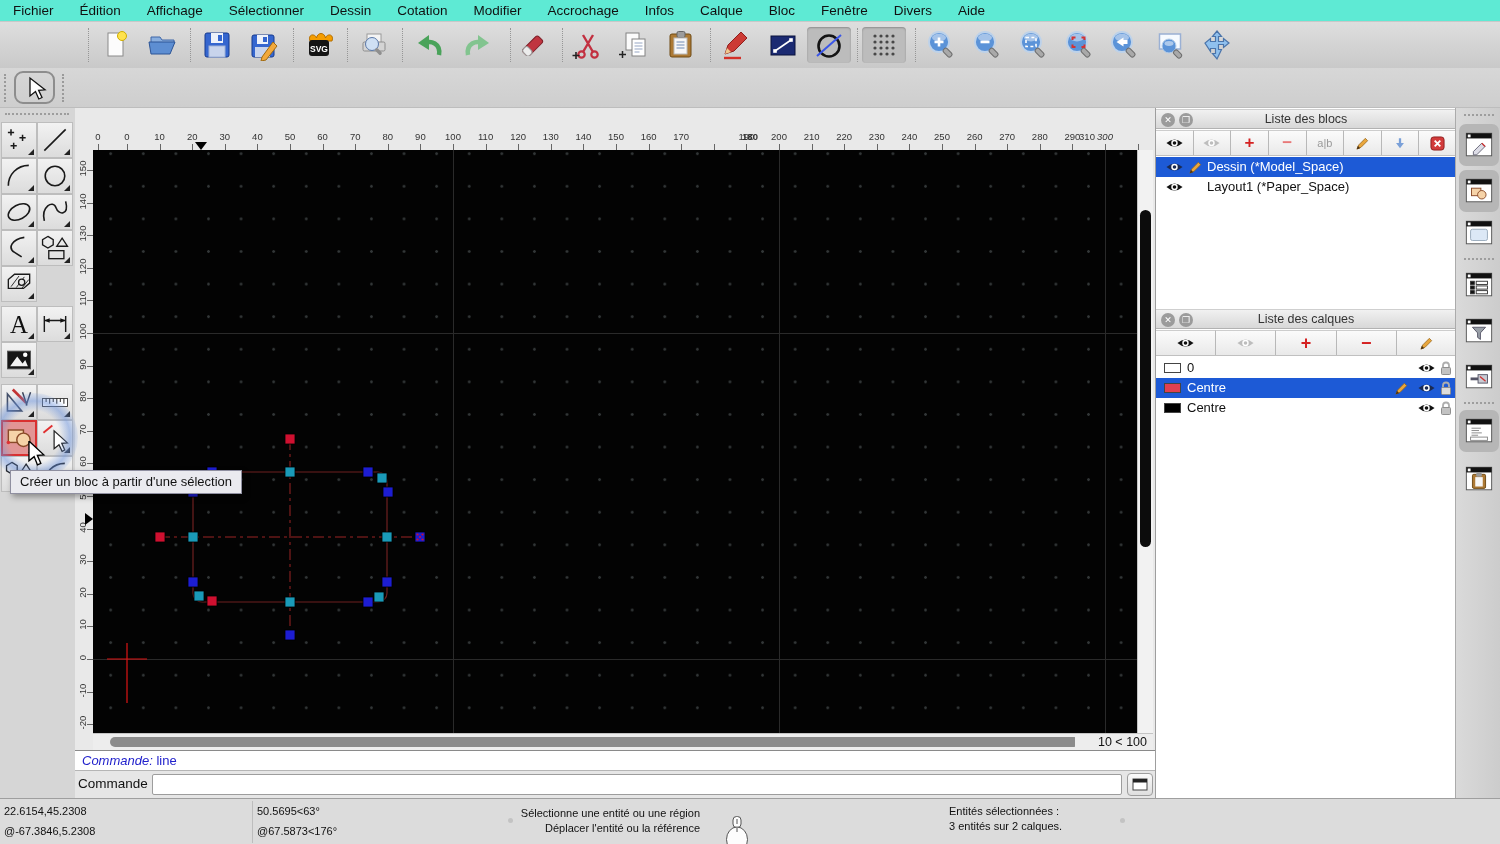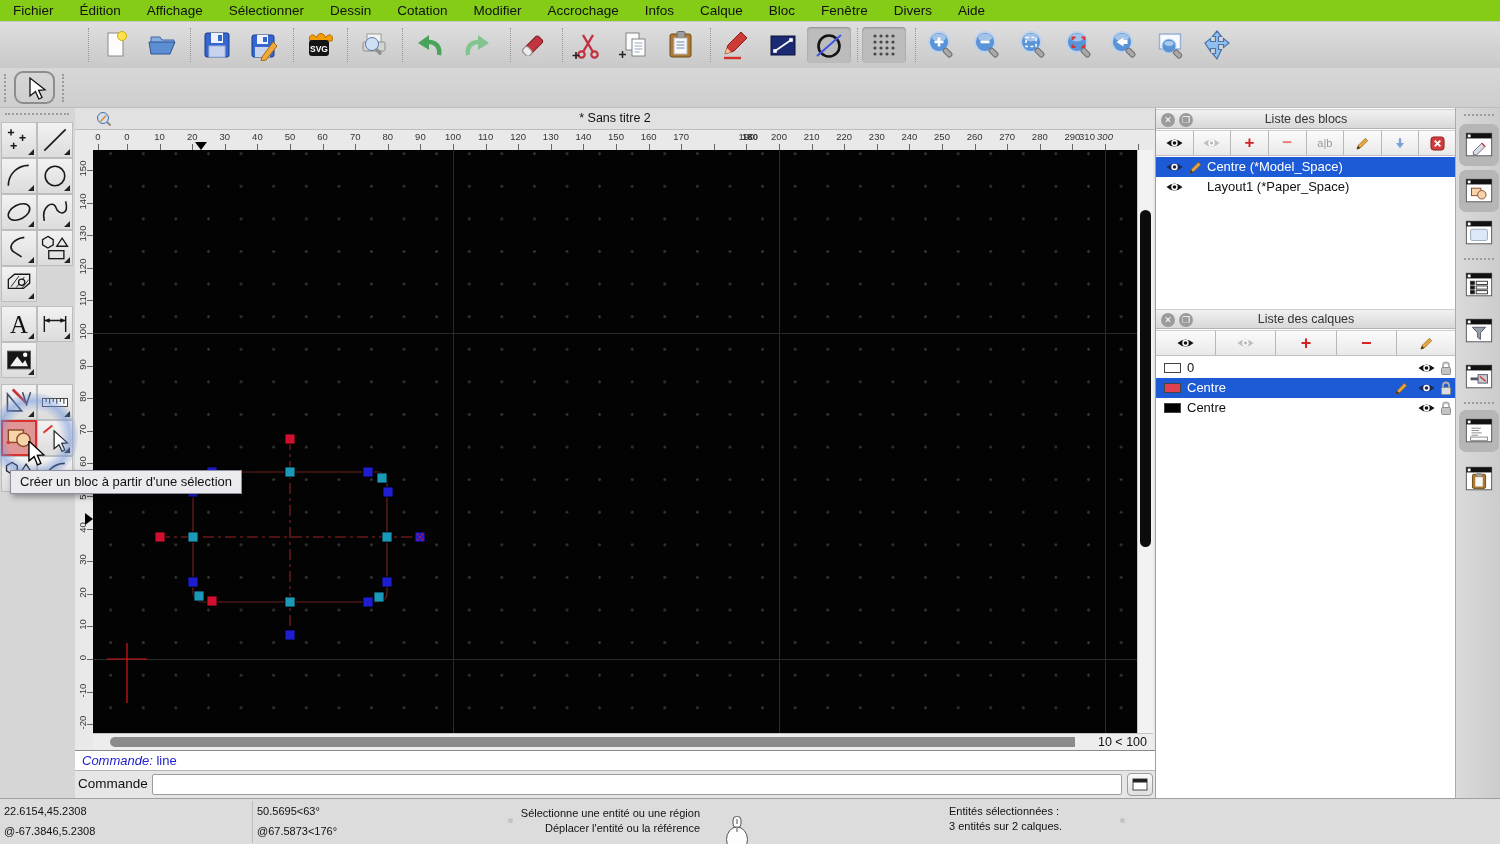--- a/index.html
+++ b/index.html
@@ -2,21 +2,21 @@
 <html><head>
 <meta charset="utf-8">
 <style>
   * { margin:0; padding:0; box-sizing:border-box; }
   html,body { width:1500px; height:844px; overflow:hidden; }
   body { font-family:"Liberation Sans", sans-serif; }
   #app { position:relative; width:1500px; height:844px; background:#d4d4d4; overflow:hidden; }
 
   
   #menubar { position:absolute; left:0; top:0; width:1500px; height:22px;
-    background:#84cc16; border-bottom:1px solid #c8c8c8; display:flex; align-items:center; }
+    background:#5eead4; border-bottom:1px solid #c8c8c8; display:flex; align-items:center; }
   .menu-item { padding:0 13px; font-size:13.5px; color:#111; height:22px; line-height:22px; cursor:default; }
 
   
   #toolbar-main { position:absolute; left:0; top:22px; width:1500px; height:46px;
     background:linear-gradient(#dedede,#c9c9c9); }
   .tbtn { position:absolute; top:5px; width:36px; height:36px; display:flex; align-items:center; justify-content:center; }
   .tbtn.pressed { background:#bcbcbc; border-radius:4px; box-shadow:inset 0 1px 2px rgba(0,0,0,.25); width:44px; }
   .tbtn svg { width:32px; height:32px; }
   .tsep { position:absolute; top:6px; height:34px; width:1px; border-left:1px dotted #969696; }
   #toolbar-row2 { position:absolute; left:0; top:68px; width:1500px; height:40px;
@@ -467,28 +467,20 @@
       <div class="tool" style="left: 37px; top: 348px;">
         <svg viewBox="0 0 36 36" xmlns="http://www.w3.org/2000/svg">
           <path d="M6 29C6 16 16 6 29 6" stroke="#1a1a1a" stroke-width="1.8" fill="none"></path>
         </svg>
         <span class="sub"></span>
       </div>
     </div>
 <div id="glow"></div>
 
 <div id="cregion">
-  <div id="tabbar">
-    <span id="tab-icon"><svg width="16" height="16" viewBox="0 0 16 16">
-            <circle cx="7" cy="7" r="5.5" fill="#cfe0f2" stroke="#4a6f9e"></circle>
-            <path d="M4.5 10.5l5.5-6" stroke="#e8912b" stroke-width="1.8"></path>
-            <path d="M11 11l3.5 3.5" stroke="#888" stroke-width="2"></path>
-          </svg></span>
-    <div id="tab-title">* Sans titre 2</div>
-  </div>
   <div id="hruler">
         <span class="hlab" style="left: 23px;">0</span>
         <span class="htick" style="left: 23px;"></span>
         <span class="hlab" style="left: 52px;">0</span>
         <span class="htick" style="left: 52px;"></span>
         <span class="hlab" style="left: 84.6px;">10</span>
         <span class="htick" style="left: 84.6px;"></span>
         <span class="hlab" style="left: 117.2px;">20</span>
         <span class="htick" style="left: 117.2px;"></span>
         <span class="hlab" style="left: 149.8px;">30</span>
@@ -700,21 +692,21 @@
       <div class="lrow sel" style="top:49px">
     <span class="rowicon" style="left:9px"><svg width="19" height="14" viewBox="0 0 20 14">
             <path d="M1.5 7Q10 -0.5 18.5 7Q10 14.5 1.5 7z" fill="#1a2a52"></path>
             <circle cx="10" cy="7" r="3.4" fill="#fff"></circle>
             <circle cx="10" cy="7" r="1.9" fill="#1a2a52"></circle>
           </svg></span>
     <span class="rowicon" style="left:32px"><svg width="15" height="15" viewBox="0 0 16 16">
             <polygon points="2,14 4,9.5 11,2.5 13.5,5 6.5,12" fill="#e9a63c" stroke="#94641a" stroke-width="0.8"></polygon>
             <polygon points="2,14 5.5,13 3,10.5" fill="#4a3010"></polygon>
           </svg></span>
-    <span style="position:absolute;left:51px">Centre (*Model_Space)</span>
+    <span style="position:absolute;left:51px">Dessin (*Model_Space)</span>
       </div>
       <div class="lrow" style="top:69px">
     <span class="rowicon" style="left:9px"><svg width="19" height="14" viewBox="0 0 20 14">
             <path d="M1.5 7Q10 -0.5 18.5 7Q10 14.5 1.5 7z" fill="#111"></path>
             <circle cx="10" cy="7" r="3.4" fill="#fff"></circle>
             <circle cx="10" cy="7" r="1.9" fill="#111"></circle>
           </svg></span>
 
     <span style="position:absolute;left:51px">Layout1 (*Paper_Space)</span>
       </div>

